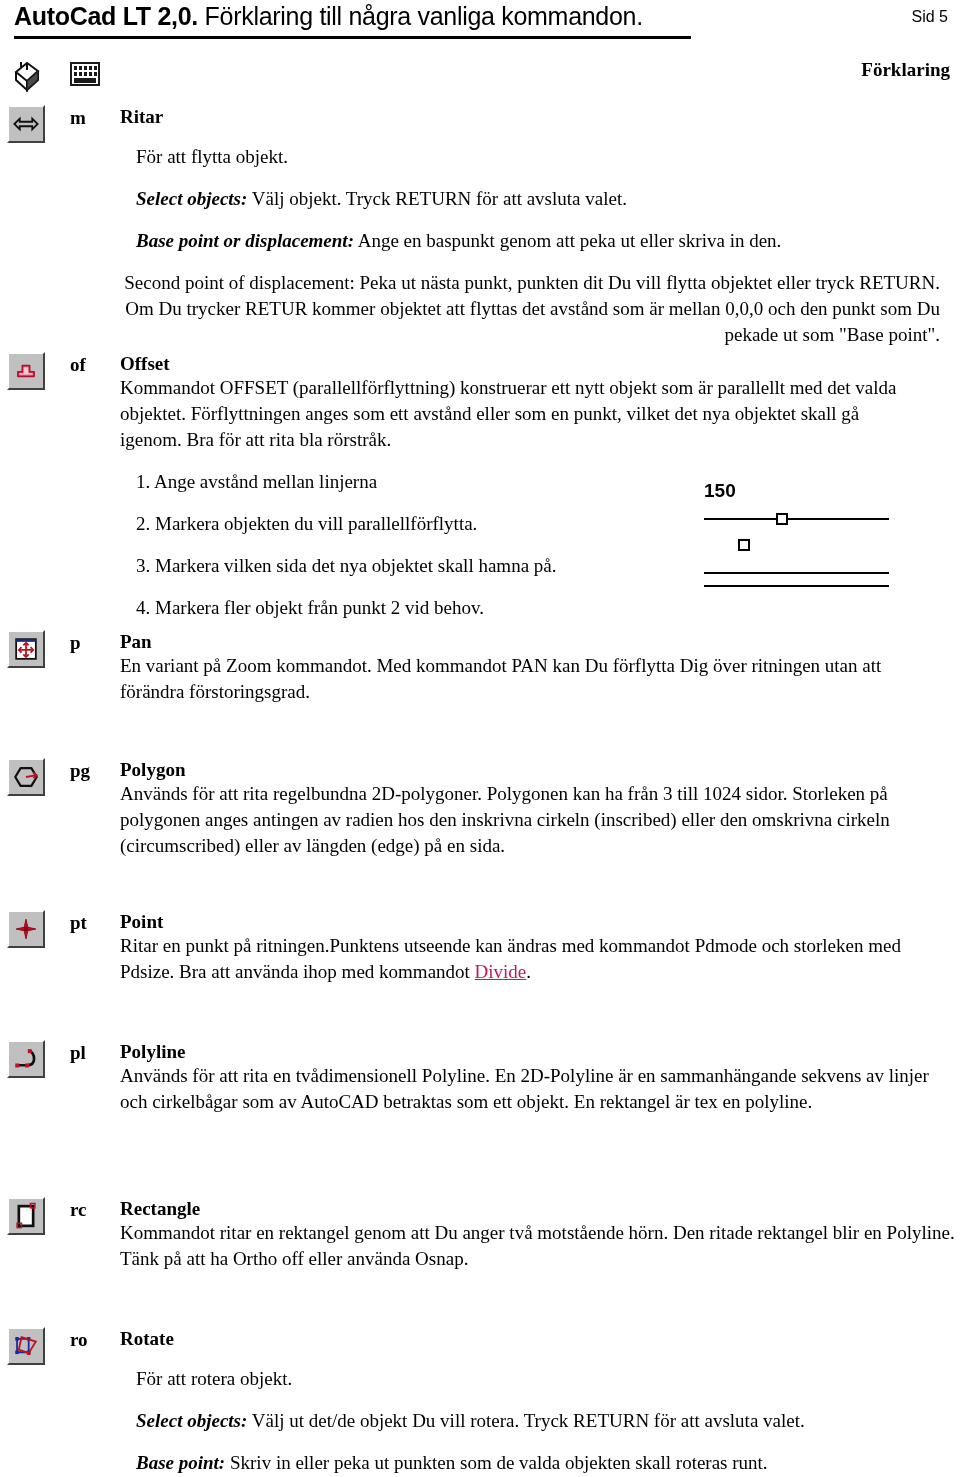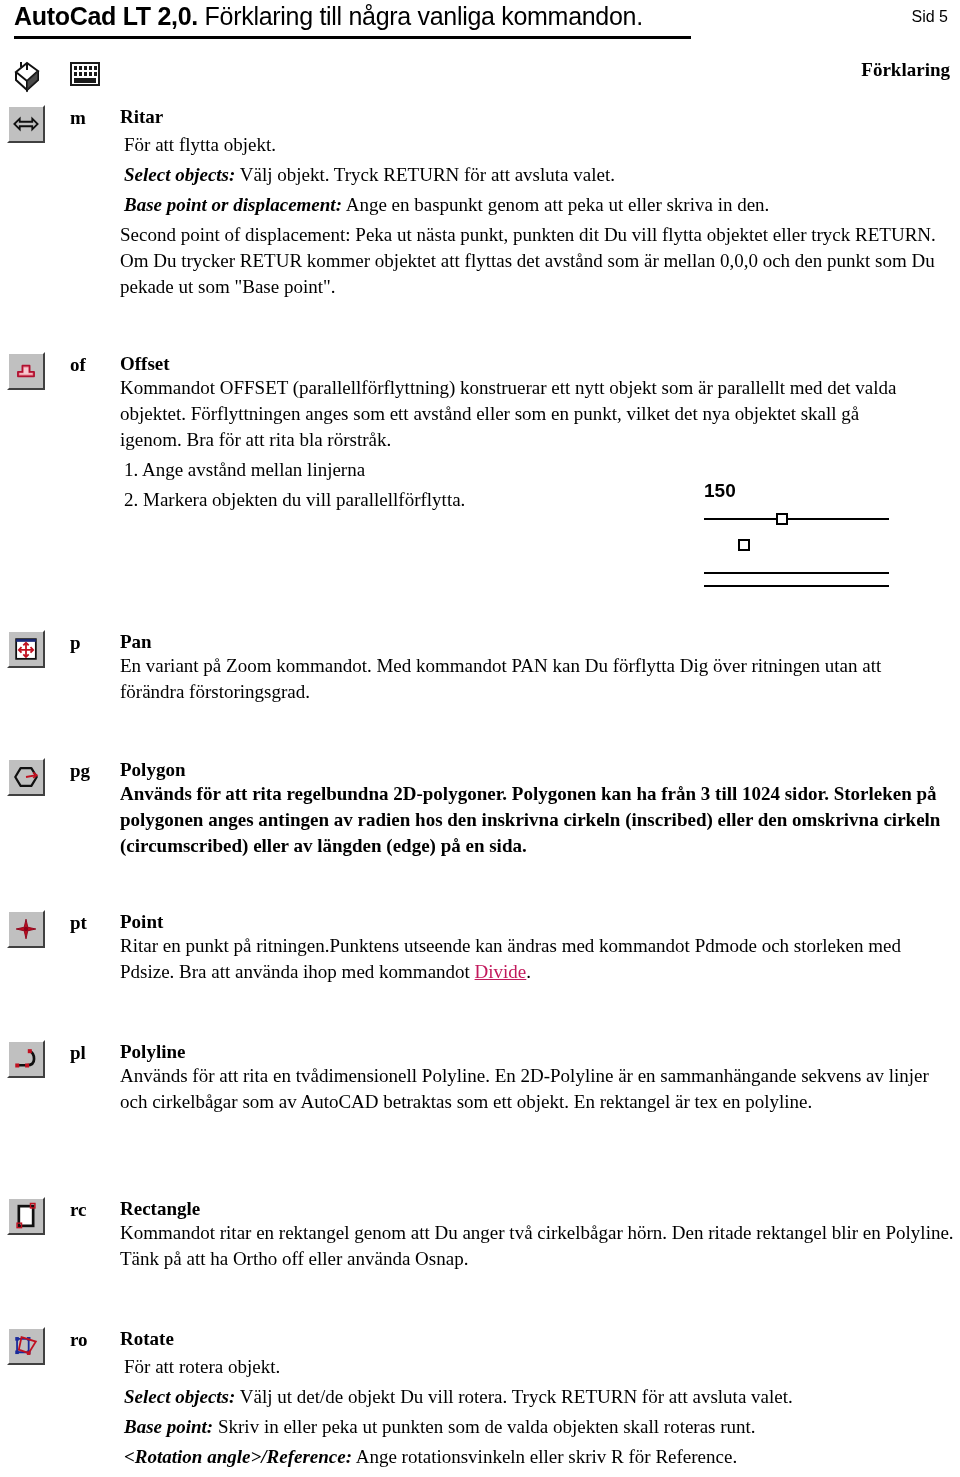--- a/index.html
+++ b/index.html
@@ -84,21 +84,21 @@
   .entry .cmd-title {
     font-weight: bold;
     font-size: 19px;
     line-height: 23px;
     margin: 0;
   }
   .entry p,
   .entry .line {
     font-size: 19px;
     line-height: 26px;
-    margin: 4px;
+    margin: 16px;
   }
   .entry .para {
     font-size: 19px;
     line-height: 26px;
     margin: 0;
     text-align: left;
   }
   .bi { font-weight: bold; font-style: italic; }
   .link-divide {
     color: #c2185b;
@@ -231,39 +231,41 @@
   <div class="abbr">m</div>
   <div class="body">
     <div class="cmd-title">Ritar</div>
     <div class="line">För att flytta objekt.</div>
     <div class="line">
       <span class="bi">Select objects:</span><span> Välj objekt. Tryck RETURN för att avsluta valet.</span>
     </div>
     <div class="line">
       <span class="bi">Base point or displacement:</span><span> Ange en baspunkt genom att peka ut eller skriva in den.</span>
     </div>
-    <div class="para" style="width:820px;">Second point of displacement: Peka ut nästa punkt, punkten dit Du vill flytta objektet eller tryck RETURN. Om Du trycker RETUR kommer objektet att flyttas det avstånd som är mellan 0,0,0 och den punkt som Du pekade ut som "Base point".</div>
+    <div class="para" style="width:820px;text-align:right;">Second point of displacement: Peka ut nästa punkt, punkten dit Du vill flytta objektet eller tryck RETURN. Om Du trycker RETUR kommer objektet att flyttas det avstånd som är mellan 0,0,0 och den punkt som Du pekade ut som "Base point".</div>
   </div>
 </div>
 
 <div class="entry" style="top:352px;">
   <div class="icon-slot">
     <div class="tb-btn">
       <svg class="glyph" viewBox="0 0 38 38">
         <path d="M10 25 L10 20 L15 20 L15 13 L23 13 L23 20 L28 20 L28 25 Z" fill="#e9808f" stroke="#b01030" stroke-width="2" stroke-linejoin="round"></path>
         <path d="M12 23 L12 21.5 L16.5 21.5 L16.5 15 L21.5 15 L21.5 21.5 L26 21.5 L26 23 Z" fill="#f6c9d0" stroke="none"></path>
       </svg>
     </div>
   </div>
   <div class="abbr">of</div>
   <div class="body">
     <div class="cmd-title">Offset</div>
     <div class="para" style="width:790px;">Kommandot OFFSET (parallellförflyttning) konstruerar ett nytt objekt som är parallellt med det valda objektet. Förflyttningen anges som ett avstånd eller som en punkt, vilket det nya objektet skall gå igenom. Bra för att rita bla rörstråk.</div>
     <div class="line">1. Ange avstånd mellan linjerna</div>
     <div class="line">2. Markera objekten du vill parallellförflytta.</div>
+    <div class="line">3. Markera vilken sida det nya objektet skall hamna på.</div>
+    <div class="line">4. Markera fler objekt från punkt 2 vid behov.</div>
   </div>
 
   <div class="offset-figure">
     <div class="of-label">150</div>
     <div class="of-line" style="left:4px;  top:38px;  width:185px;"></div>
     <div class="of-sq" style="left:76px; top:33px;"></div>
     <div class="of-sq" style="left:38px; top:59px;"></div>
     <div class="of-line" style="left:4px;  top:92px;  width:185px;"></div>
     <div class="of-line" style="left:4px;  top:105px; width:185px;"></div>
   </div>
@@ -298,21 +300,21 @@
       <svg class="glyph" viewBox="0 0 38 38">
         <path d="M13 9 L25 9 L31 19 L25 29 L13 29 L7 19 Z" fill="none" stroke="#101010" stroke-width="2.5" stroke-linejoin="round"></path>
         <path d="M19 19 L31 17" stroke="#c01020" stroke-width="2" fill="none"></path>
         <path d="M27 14 L31 17 L27 20" stroke="#c01020" stroke-width="2" fill="none"></path>
       </svg>
     </div>
   </div>
   <div class="abbr">pg</div>
   <div class="body">
     <div class="cmd-title">Polygon</div>
-    <div class="para" style="width:840px;font-weight:bold;">Används för att rita regelbundna 2D-polygoner. Polygonen kan ha från 3 till 1024 sidor. Storleken på polygonen anges antingen av radien hos den inskrivna cirkeln (inscribed) eller den omskrivna cirkeln (circumscribed) eller av längden (edge) på en sida.</div>
+    <div class="para" style="width:840px;">Används för att rita regelbundna 2D-polygoner. Polygonen kan ha från 3 till 1024 sidor. Storleken på polygonen anges antingen av radien hos den inskrivna cirkeln (inscribed) eller den omskrivna cirkeln (circumscribed) eller av längden (edge) på en sida.</div>
   </div>
 </div>
 
 <div class="entry" style="top:910px;">
   <div class="icon-slot">
     <div class="tb-btn">
       <svg class="glyph" viewBox="0 0 38 38">
         <path d="M19 8 L21 17 L30 19 L21 21 L19 30 L17 21 L8 19 L17 17 Z" fill="#c01020" stroke="#8c0018" stroke-width="1"></path>
         <circle cx="19" cy="19" r="2.5" fill="#8c0018"></circle>
       </svg>
@@ -351,21 +353,21 @@
       <svg class="glyph" viewBox="0 0 38 38">
         <rect x="11" y="8" width="16" height="22" fill="#ffffff" stroke="#101010" stroke-width="3"></rect>
         <rect x="24" y="5" width="5" height="5" fill="none" stroke="#c01020" stroke-width="1.6"></rect>
         <rect x="9" y="27" width="5" height="5" fill="none" stroke="#c01020" stroke-width="1.6"></rect>
       </svg>
     </div>
   </div>
   <div class="abbr">rc</div>
   <div class="body">
     <div class="cmd-title">Rectangle</div>
-    <div class="para" style="width:840px;">Kommandot ritar en rektangel genom att Du anger två cirkelbågar hörn. Den ritade rektangel blir en Polyline. Tänk på att ha Ortho off eller använda Osnap.</div>
+    <div class="para" style="width:840px;">Kommandot ritar en rektangel genom att Du anger två motstående hörn. Den ritade rektangel blir en Polyline. Tänk på att ha Ortho off eller använda Osnap.</div>
   </div>
 </div>
 
 <div class="entry" style="top:1327px;">
   <div class="icon-slot">
     <div class="tb-btn">
       <svg class="glyph" viewBox="0 0 38 38">
         <path d="M9 11 L22 11 L22 26 L9 26 Z" fill="none" stroke="#1a2a9a" stroke-width="2"></path>
         <rect x="7" y="9" width="4" height="4" fill="#1a2a9a"></rect>
         <rect x="20" y="9" width="4" height="4" fill="#1a2a9a"></rect>

